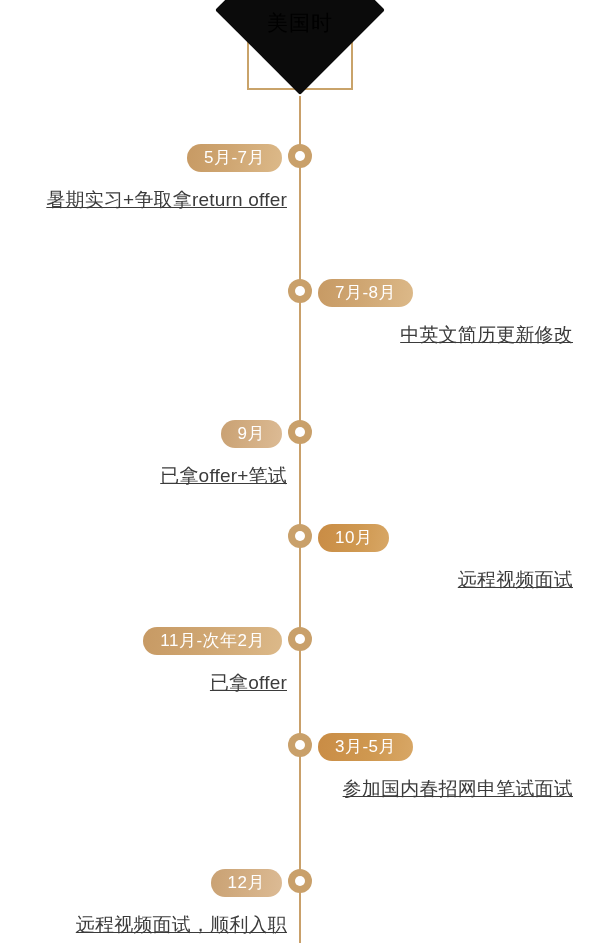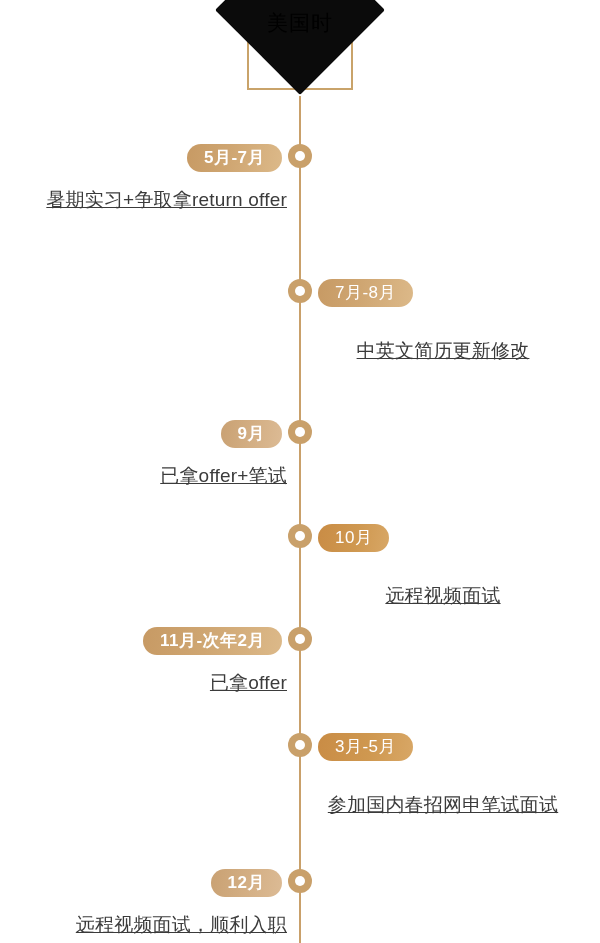--- a/index.html
+++ b/index.html
@@ -119,44 +119,44 @@
     box-sizing: border-box;
     background: linear-gradient(100deg, #c79a64 0%, #cfa672 45%, #dcb989 100%);
   }
   .badge.dark {
     background: linear-gradient(100deg, #c98c45 0%, #cf9850 55%, #d8a766 100%);
   }
   .badge.light {
     background: linear-gradient(100deg, #c9a173 0%, #d3ae83 50%, #dcbb95 100%);
   }
   
-  .side-left .badge { right: 318px; font-weight: bold; }
+  .side-left .badge { right: 318px; }
   
   .side-right .badge { left: 318px; }
 
   
   .desc {
     position: absolute;
     color: #3b3b3b;
     font-size: 19px;
     line-height: 36px;
     letter-spacing: 0.2px;
     text-decoration: underline;
   }
   .side-left .desc {
     right: 313px;
     top: 38px;
     width: 260px;
     text-align: right;
   }
   .side-right .desc {
     left: 313px;
-    top: 54px;
+    top: 38px;
     width: 260px;
-    text-align: center;
+    text-align: right;
   }
 </style>
 </head>
 <body>
 
 <div id="page">
 
   <div id="header">
     <div class="gold-frame"></div>
     <div class="diamond"></div>

